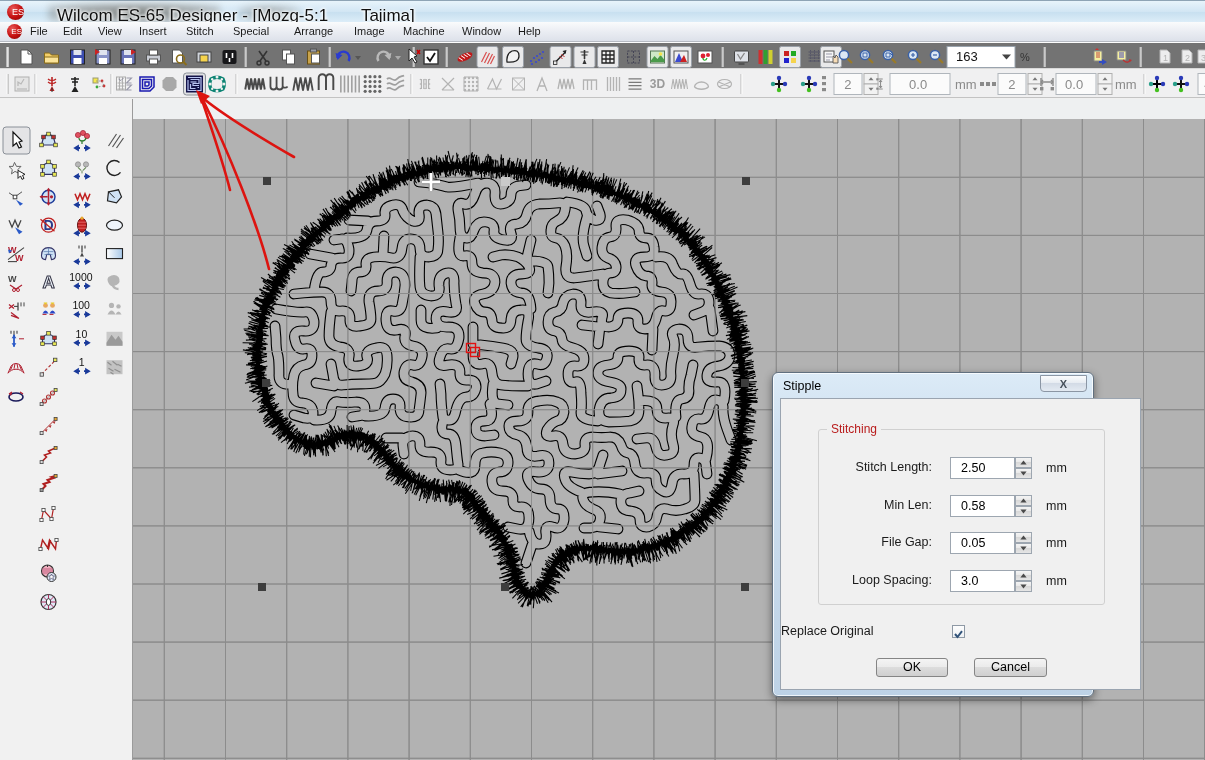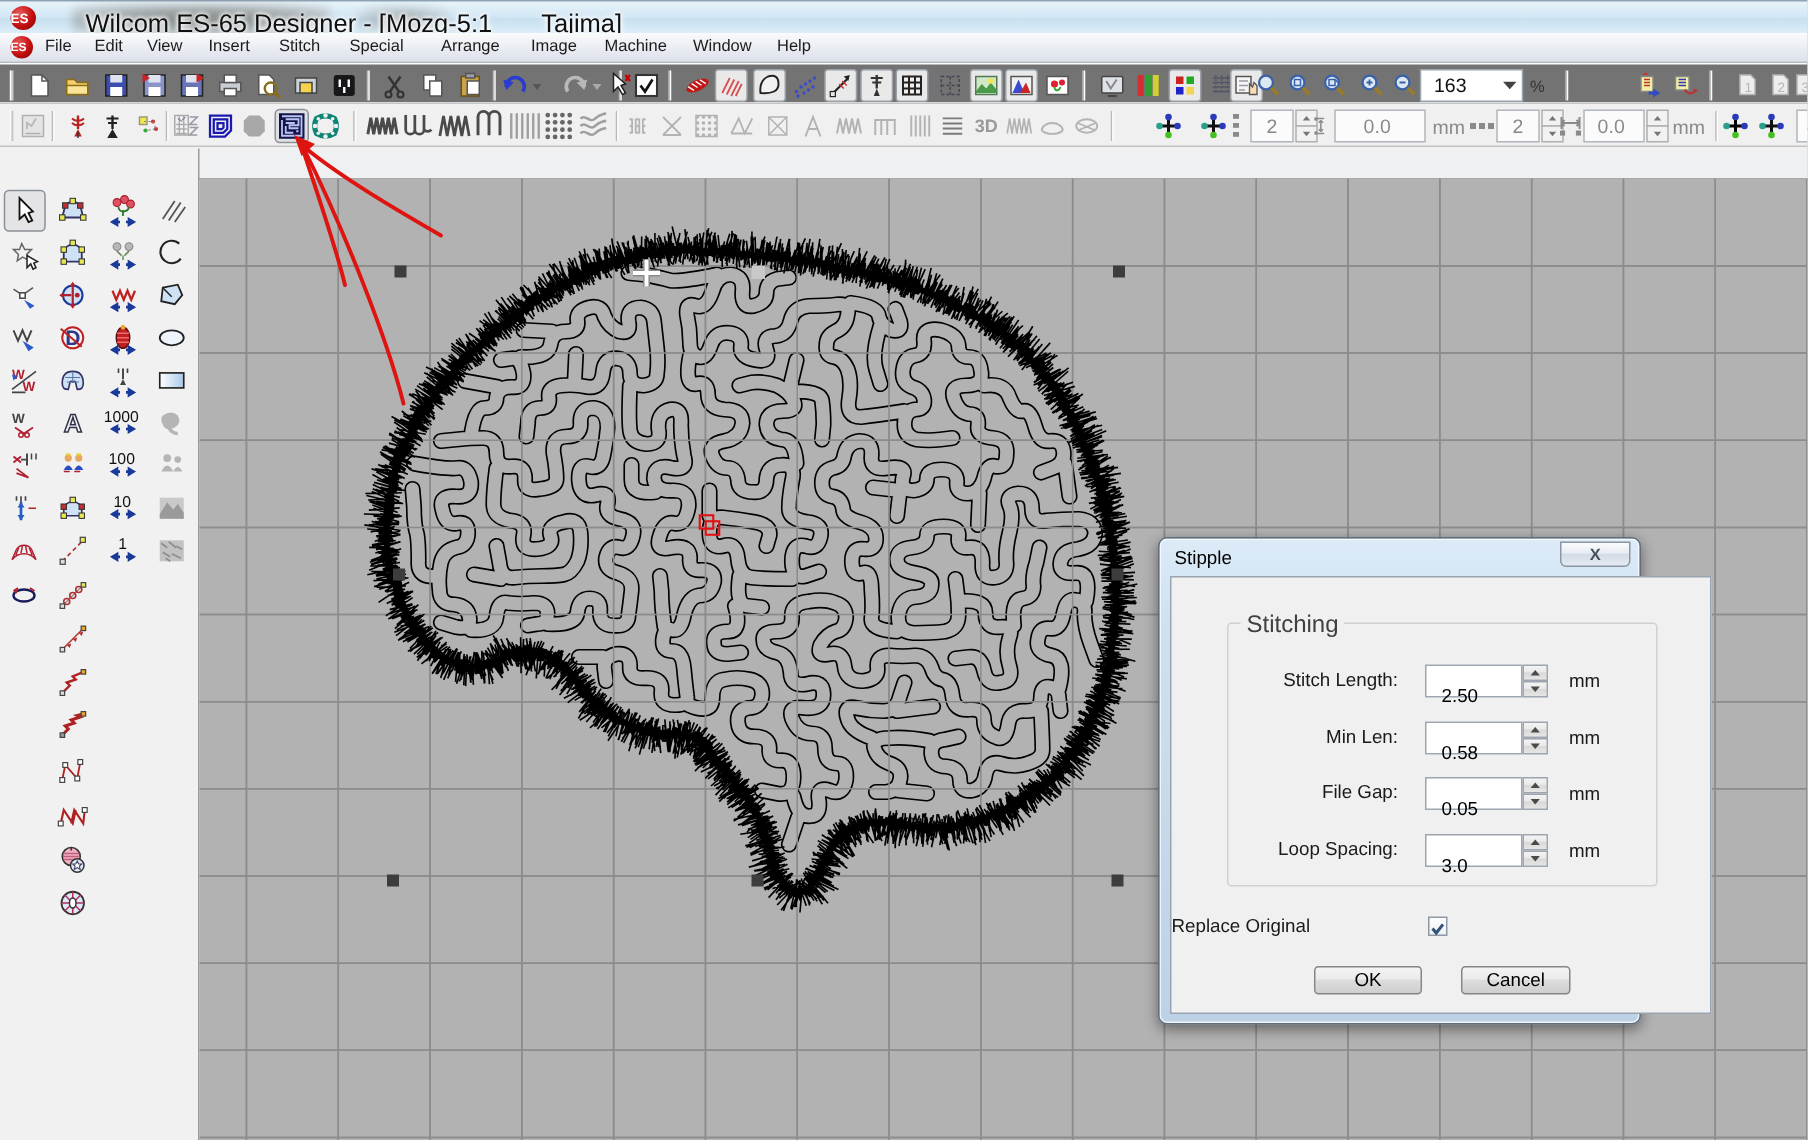--- a/index.html
+++ b/index.html
@@ -1,35 +1,35 @@
 <!DOCTYPE html>
 <html><head><meta charset="utf-8"><style>
 *{margin:0;padding:0;box-sizing:border-box}
 html,body{width:1205px;height:760px;overflow:hidden;font-family:"Liberation Sans",sans-serif}
 #page{position:relative;width:1205px;height:760px;background:#f0f0f0}
 #titlebar{position:absolute;left:0;top:0;width:1205px;height:22px;background:linear-gradient(180deg,#e8f4fb 0%,#d2e6f4 50%,#c8e0f0 55%,#dcedf8 100%);border-top:1px solid #8ea4b5}
 #tsmudge{position:absolute;left:48px;top:2px;width:172px;height:19px;background:radial-gradient(ellipse at 50% 55%,rgba(96,92,84,0.75),rgba(120,116,108,0.45) 60%,rgba(150,150,150,0) 100%);filter:blur(3px)}
-.eslogo{position:absolute;border-radius:50%;background:radial-gradient(circle at 35% 30%,#e85858,#c40e0e 55%,#7c0404);color:#fff;font-weight:bold;text-align:left}
+.eslogo{position:absolute;border-radius:50%;background:radial-gradient(circle at 35% 30%,#e85858,#c40e0e 55%,#7c0404);color:#fff;font-weight:normal;text-align:right}
 #title-text{position:absolute;left:57px;top:4.5px;font-size:17px;color:#101010;white-space:pre;text-shadow:0 0 3px #fff,0 0 3px #fff,0 0 5px #fff}
 #menubar{position:absolute;left:0;top:22px;width:1205px;height:20px;background:linear-gradient(180deg,#fafbfc,#e9ecf2 55%,#dde1ea);border-bottom:1px solid #b6bac2}
 .mi{position:absolute;top:3px;font-size:11px;color:#1a1a1a}
 #tb1{position:absolute;left:0;top:42px;width:1205px;height:27px;background:#737373;border-top:1px solid #fdfdfd;border-bottom:1px solid #d9d9d9}
 #tb2{position:absolute;left:0;top:70px;width:1205px;height:28px;background:#f0f0f1;border-bottom:1px solid #c3c3c3}
 #fill2{position:absolute;left:0;top:99px;width:1205px;height:20px;background:#eef0f1}
 #leftpanel{position:absolute;left:0;top:99px;width:133px;height:661px;background:#f1f1f1;border-right:1px solid #9b9b9b}
 #canvas{position:absolute;left:133px;top:119px;width:1072px;height:641px;background:#b2b2b2;border-top:1px solid #7d7d7d}
-.win{position:absolute;left:772px;top:358px;width:322px;height:325px;border:1px solid #61707f;border-radius:6px;background:linear-gradient(180deg,#dcebf7 0%,#cfe0f0 18%,#bdd2e6 100%);box-shadow:0 3px 9px rgba(0,0,0,0.45), inset 0 0 0 1px rgba(255,255,255,0.75)}
+.win{position:absolute;left:772px;top:372px;width:322px;height:325px;border:1px solid #61707f;border-radius:6px;background:linear-gradient(180deg,#dcebf7 0%,#cfe0f0 18%,#bdd2e6 100%);box-shadow:0 3px 9px rgba(0,0,0,0.45), inset 0 0 0 1px rgba(255,255,255,0.75)}
 .win .wtitle{position:absolute;left:10px;top:6px;font-size:12.5px;color:#000}
 .closebtn{position:absolute;right:6px;top:2px;width:47px;height:17px;background:linear-gradient(180deg,#fbfcfd,#e7ecf2 45%,#d3dbe6 50%,#e3eaf2);border:1px solid #8b96a4;border-radius:0 0 4px 4px;color:#47515c;text-align:center;font-size:11px;font-weight:bold;line-height:16px}
 .client{position:absolute;left:7px;top:25px;width:361px;height:292px;background:#f0f0f0;border:1px solid #9aa4b0}
 .group{position:absolute;left:37px;top:30px;width:287px;height:176px;border:1px solid #d0d0d0;border-radius:3px}
-.grouplabel{position:absolute;left:8px;top:-8px;background:#f0f0f0;padding:0 4px;font-size:16px;color:#404040}
+.grouplabel{position:absolute;left:8px;top:-8px;background:#f0f0f0;padding:0 4px;font-size:12px;color:#b91c1c}
 .row{position:absolute;left:0;width:287px;height:22px}
 .rlabel{position:absolute;right:174px;top:3px;font-size:12.5px;color:#1a1a1a;white-space:nowrap}
-.rinput{position:absolute;left:131px;top:0;width:65px;height:22px;background:#fff;border:1px solid #9da6b0;font-size:12.5px;color:#000;padding:13px 0 0 10px}
+.rinput{position:absolute;left:131px;top:0;width:65px;height:22px;background:#fff;border:1px solid #9da6b0;font-size:12.5px;color:#000;padding:3px 0 0 10px}
 .rspin{position:absolute;left:196px;top:0;width:17px;height:22px}
 .spinb{position:absolute;left:0;width:17px;height:11px;background:linear-gradient(180deg,#f4f4f4,#e9e9e9 45%,#d8d8d8 50%,#e6e6e6);border:1px solid #9da6b0}
 .runit{position:absolute;left:227px;top:4px;font-size:12.5px;color:#1a1a1a}
 .btn{position:absolute;height:19px;background:linear-gradient(180deg,#f4f4f4,#ebebeb 45%,#dcdcdc 50%,#cfcfcf);border:1px solid #858585;border-radius:3px;font-size:12.5px;color:#000;text-align:center;line-height:17px}
 </style></head><body>
 <div id="page">
 <div id="titlebar">
       <div id="tsmudge"></div>
       <div style="position:absolute;left:238px;top:3px;width:62px;height:17px;background:radial-gradient(ellipse at 50% 55%,rgba(110,106,98,0.55),rgba(150,150,150,0) 90%);filter:blur(3px)"></div>
       <div class="eslogo" style="left:7px;top:3px;width:17px;height:16px;font-size:9px;line-height:16px">ES</div>

